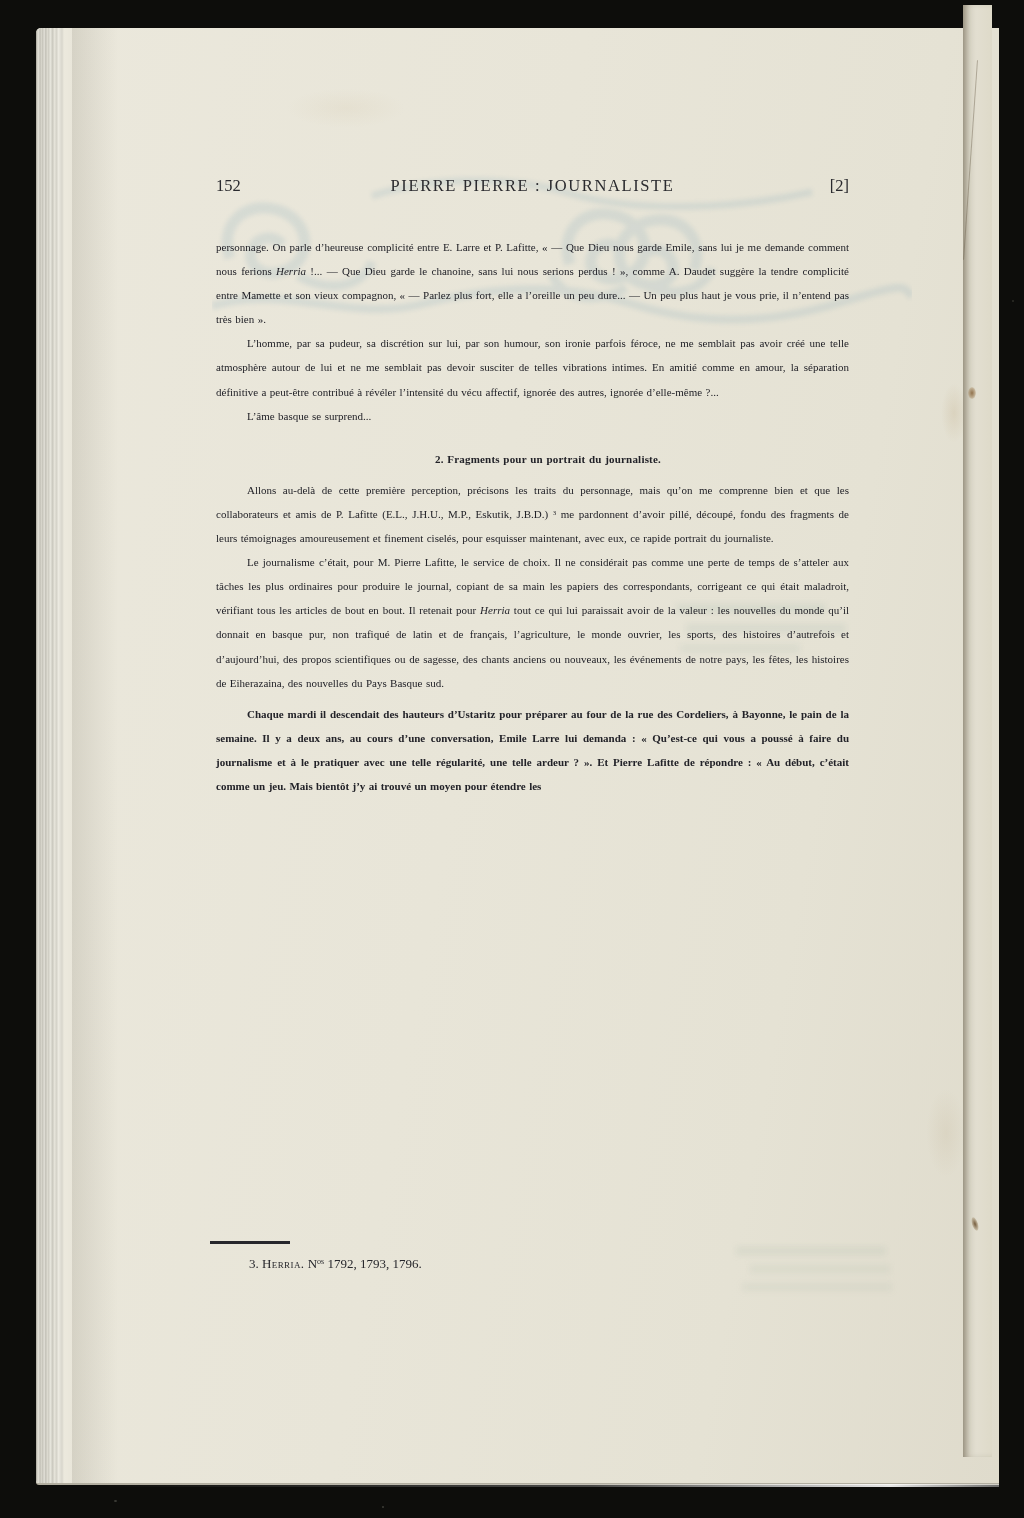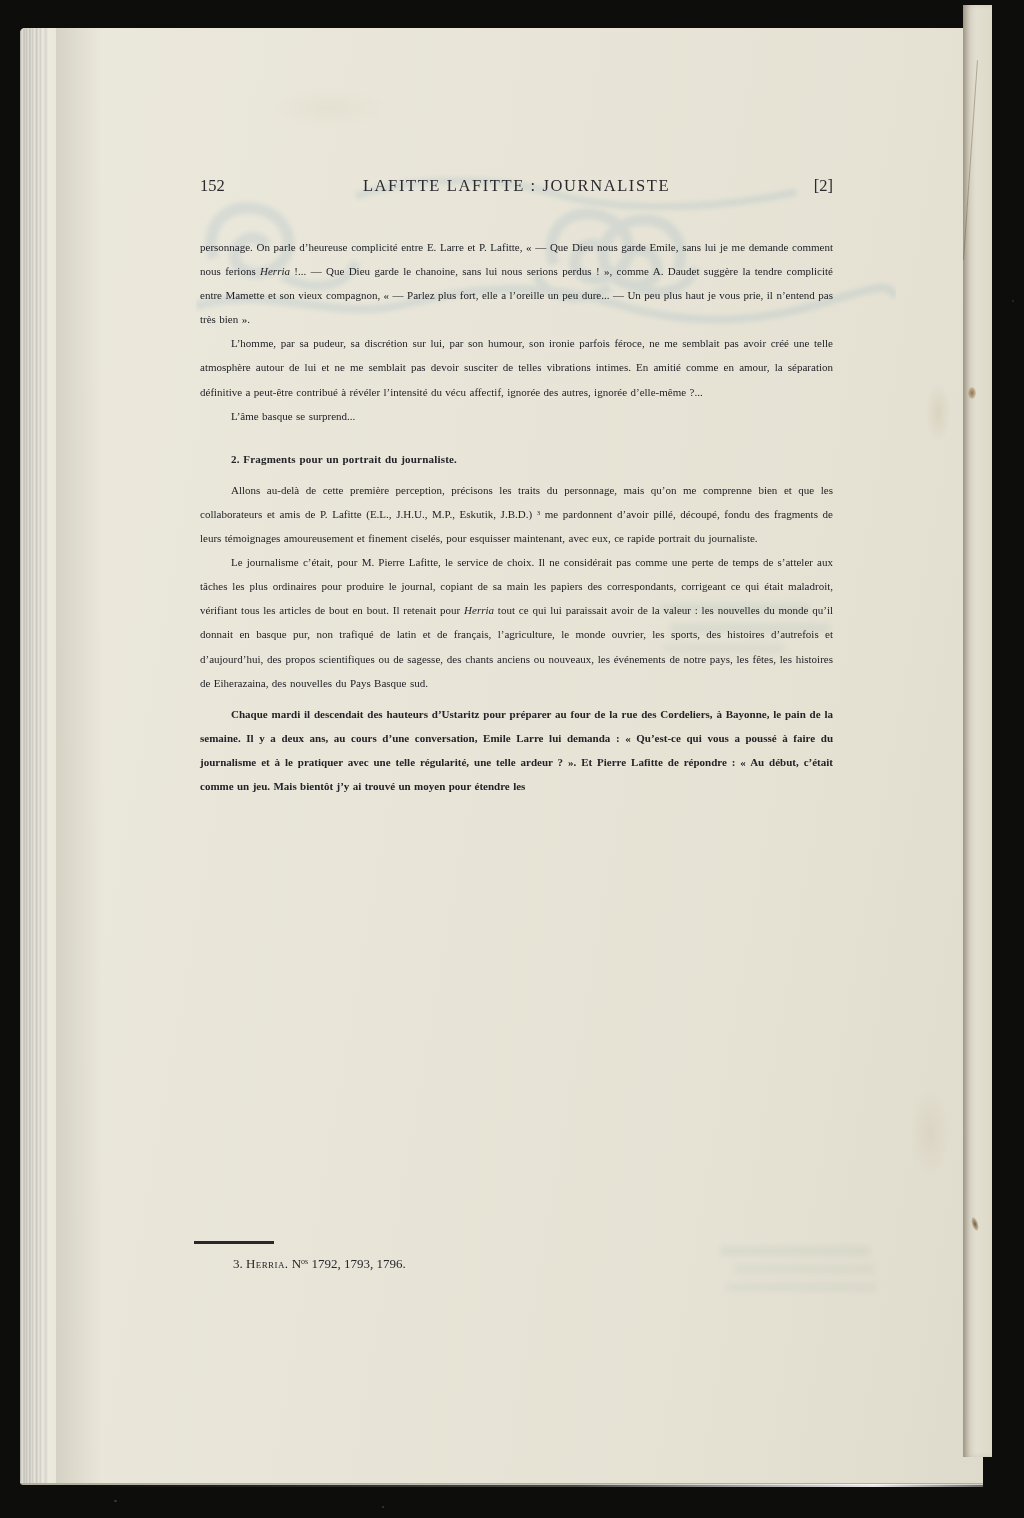--- a/index.html
+++ b/index.html
@@ -11,21 +11,21 @@
     font-family:"Liberation Serif", serif;
   }
   
   .dust{position:absolute;border-radius:50%;background:#3c3c37;}
   .dust.d1{left:114px;top:1500px;width:3px;height:2px;}
   .dust.d2{left:382px;top:1506px;width:2px;height:2px;}
   .dust.d3{left:1012px;top:300px;width:2px;height:2px;background:#2e2e29;}
 
   
   .page{
-    position:absolute;left:20px;top:28px;width:963px;height:1455px;
+    position:absolute;left:36px;top:28px;width:963px;height:1455px;
     background:linear-gradient(100deg,#ebe8dc 0%,#e8e5d8 45%,#e5e2d4 75%,#dfdbcc 100%);
     border-bottom:2px solid #b2aea0;
     border-top-left-radius:5px;
     border-bottom-left-radius:3px;
   }
   
   .page::after{
     content:"";position:absolute;left:60px;right:0;bottom:-4px;height:3px;
     background:linear-gradient(90deg,rgba(255,255,255,0) 0%,rgba(255,255,255,.25) 55%,rgba(255,255,255,.9) 88%,rgba(255,255,255,.4) 100%);
   }
@@ -103,21 +103,21 @@
   .running-header .marker{width:80px;text-align:right;}
 
   .body-text{
     position:absolute;left:180px;top:207px;width:633px;
     color:#222228;font-size:11px;line-height:24.1px;
     text-align:justify;word-spacing:.06em;
   }
   .body-text p{margin:0;}
   .body-text p.indent{text-indent:31px;}
   .body-text p.heading{
-    font-weight:bold;text-align:left;text-indent:31px;
+    font-weight:bold;text-align:center;text-indent:31px;
     margin-top:19px;margin-bottom:7px;
     letter-spacing:.2px;
   }
   
   .body-text p:nth-child(7){margin-top:7px;font-weight:bold;}
   .body-text p:nth-child(8){margin-top:13px;}
   .body-text em{font-style:italic;}
   sup{font-size:.62em;line-height:0;position:relative;vertical-align:baseline;top:-.45em;}
   .sc{font-variant:small-caps;letter-spacing:.4px;}
 
@@ -162,21 +162,21 @@
     </svg>
 
     <div class="spot s1"></div>
     <div class="spot s2"></div>
     <div class="spot s3"></div>
     <div class="smudge m1"></div>
     <div class="smudge m2"></div>
 
     <div class="running-header">
       <span class="folio">152</span>
-      <span class="title">LAFITTE LAFITTE : JOURNALISTE</span>
+      <span class="title">PIERRE PIERRE : JOURNALISTE</span>
       <span class="marker">[2]</span>
     </div>
 
     <div class="body-text" id="paragraphs">
         <p class="noindent"><span>personnage. On parle d’heureuse complicité entre E. Larre et P. Lafitte, « — Que Dieu nous garde Emile, sans lui je me demande comment nous ferions </span><em>Herria</em><span> !... — Que Dieu garde le chanoine, sans lui nous serions perdus ! », comme A. Daudet suggère la tendre complicité entre Mamette et son vieux compagnon, « — Parlez plus fort, elle a l’oreille un peu dure... — Un peu plus haut je vous prie, il n’entend pas très bien ».</span></p>
         <p class="indent"><span>L’homme, par sa pudeur, sa discrétion sur lui, par son humour, son ironie parfois féroce, ne me semblait pas avoir créé une telle atmosphère autour de lui et ne me semblait pas devoir susciter de telles vibrations intimes. En amitié comme en amour, la séparation définitive a peut-être contribué à révéler l’intensité du vécu affectif, ignorée des autres, ignorée d’elle-même ?...</span></p>
         <p class="indent"><span>L’âme basque se surprend...</span></p>
         <p class="indent heading"><span>2. Fragments pour un portrait du journaliste.</span></p>
         <p class="indent"><span>Allons au-delà de cette première perception, précisons les traits du personnage, mais qu’on me comprenne bien et que les collaborateurs et amis de P. Lafitte (E.L., J.H.U., M.P., Eskutik, J.B.D.) </span><sup>3</sup><span> me pardonnent d’avoir pillé, découpé, fondu des fragments de leurs témoignages amoureusement et finement ciselés, pour esquisser maintenant, avec eux, ce rapide portrait du journaliste.</span></p>
         <p class="indent"><span>Le journalisme c’était, pour M. Pierre Lafitte, le service de choix. Il ne considérait pas comme une perte de temps de s’atteler aux tâches les plus ordinaires pour produire le journal, copiant de sa main les papiers des correspondants, corrigeant ce qui était maladroit, vérifiant tous les articles de bout en bout. Il retenait pour </span><em>Herria</em><span> tout ce qui lui paraissait avoir de la valeur : les nouvelles du monde qu’il donnait en basque pur, non trafiqué de latin et de français, l’agriculture, le monde ouvrier, les sports, des histoires d’autrefois et d’aujourd’hui, des propos scientifiques ou de sagesse, des chants anciens ou nouveaux, les événements de notre pays, les fêtes, les histoires de Eiherazaina, des nouvelles du Pays Basque sud.</span></p>

